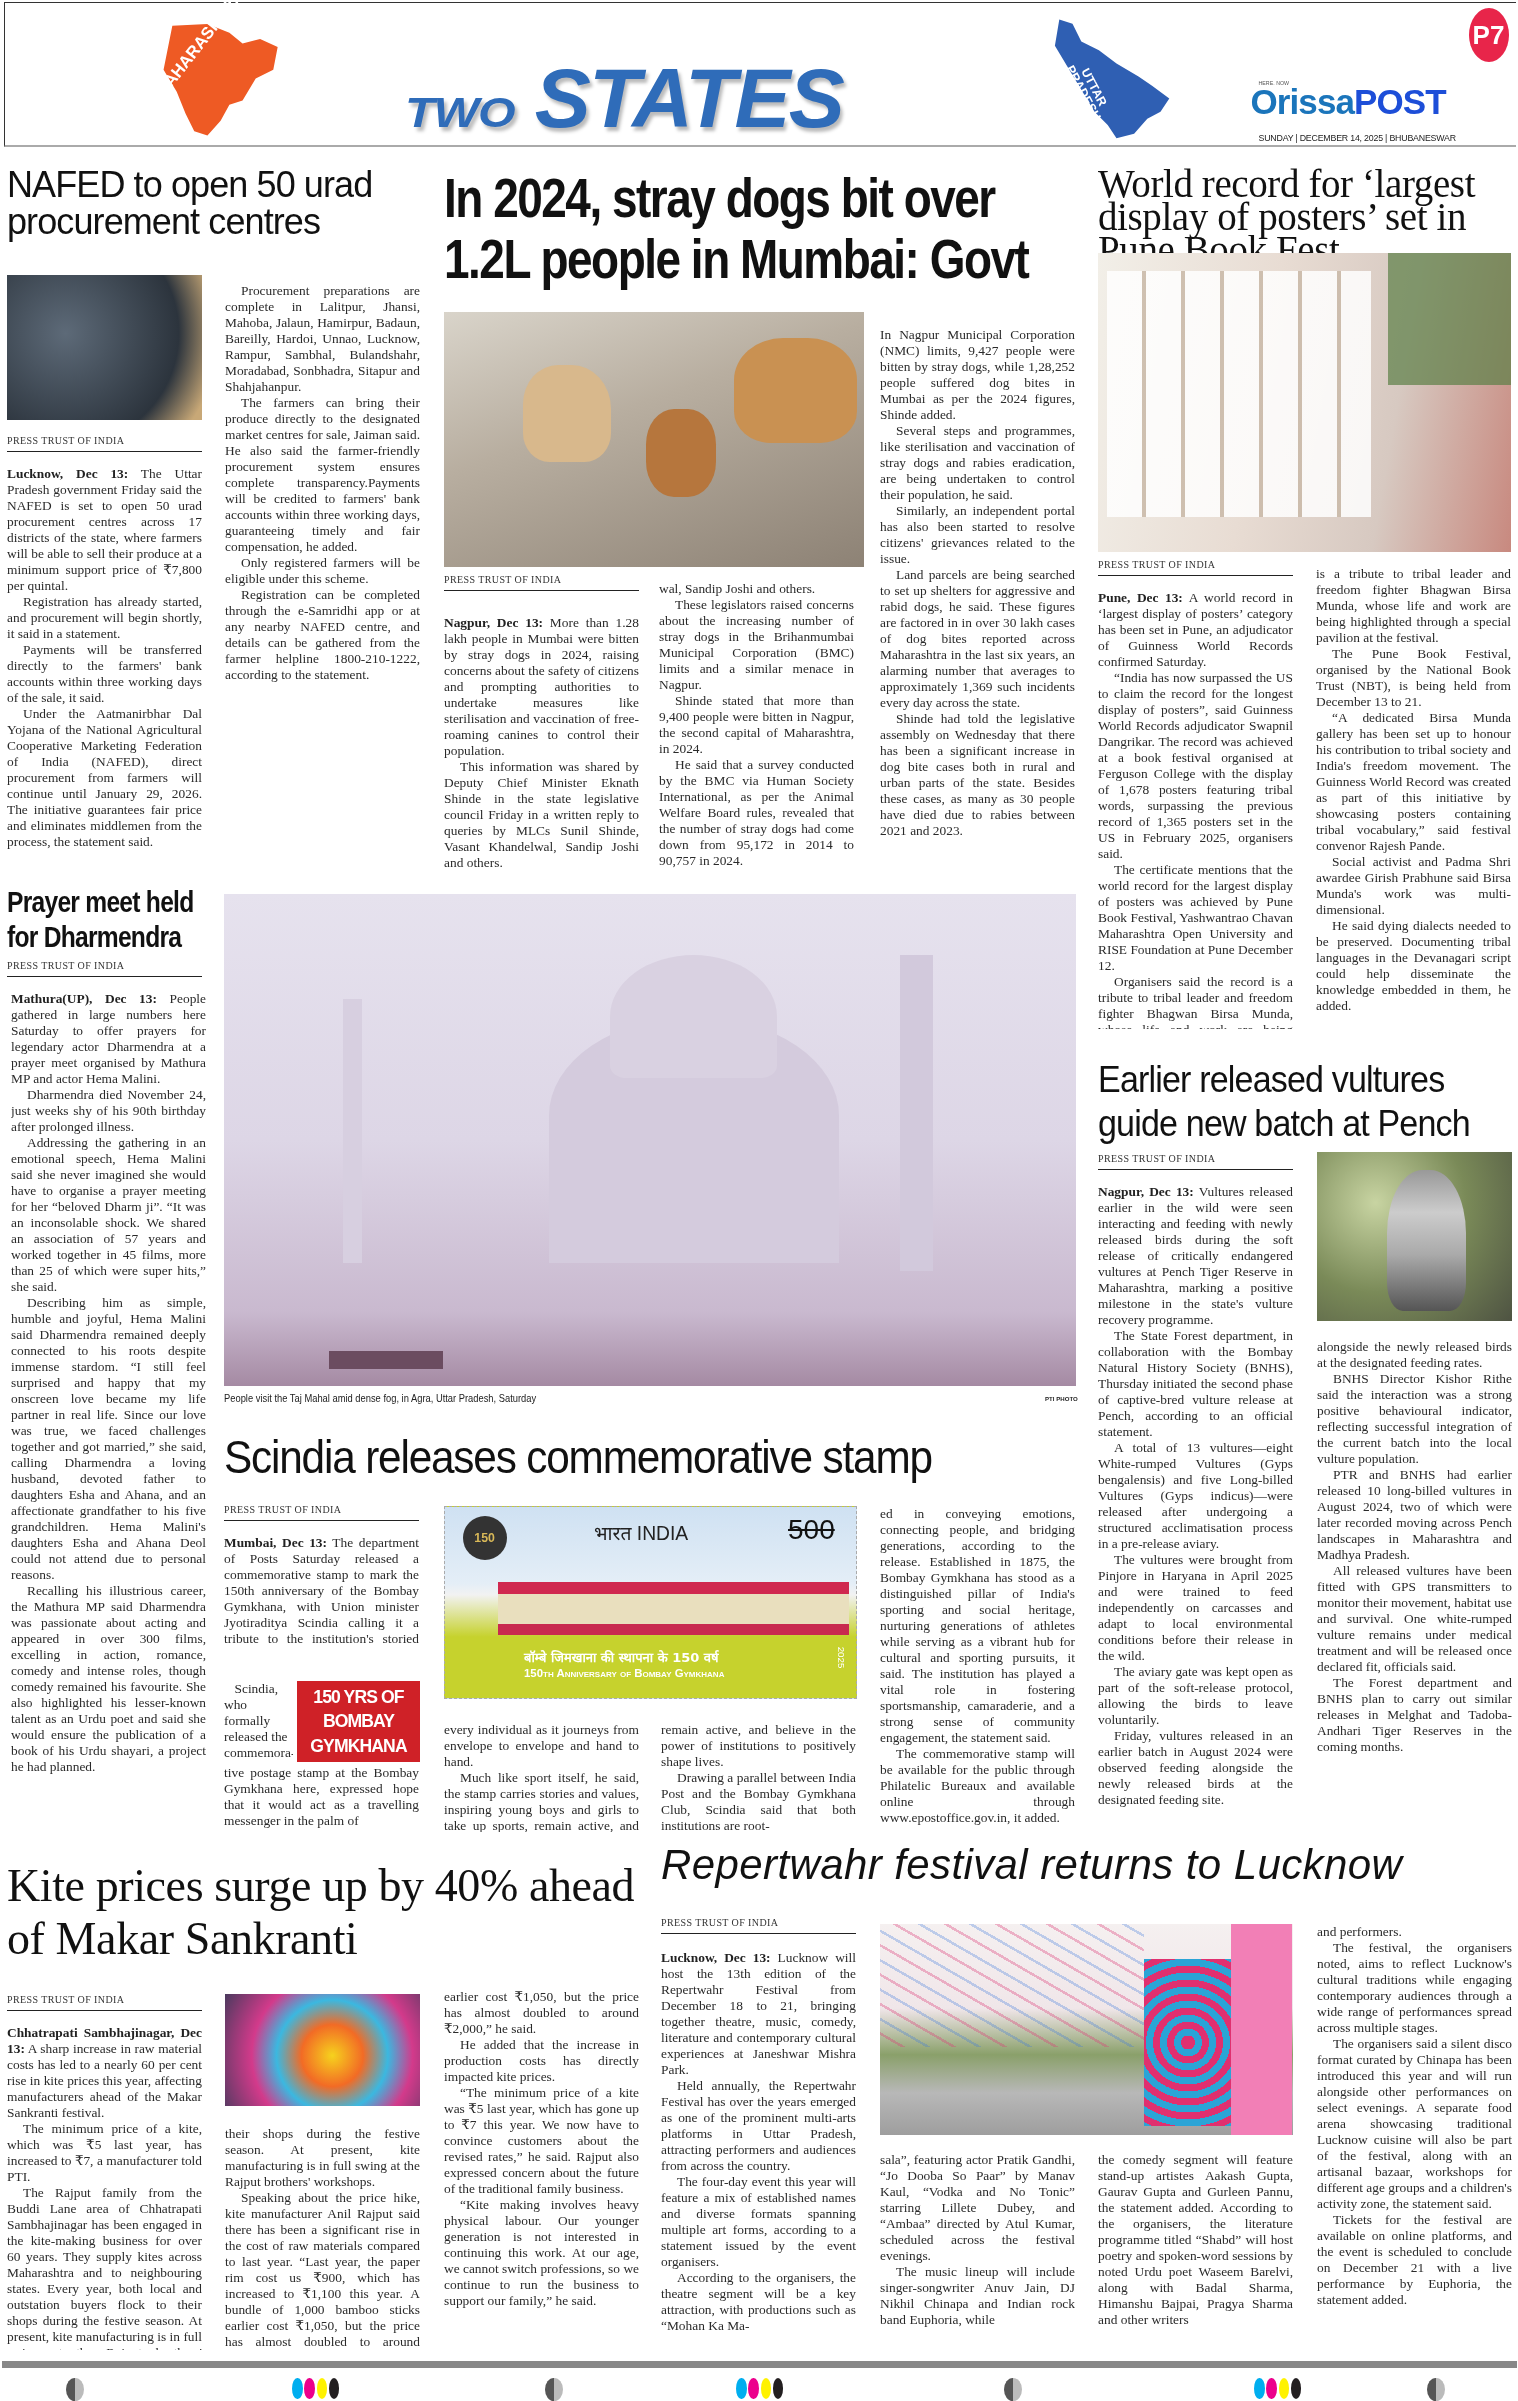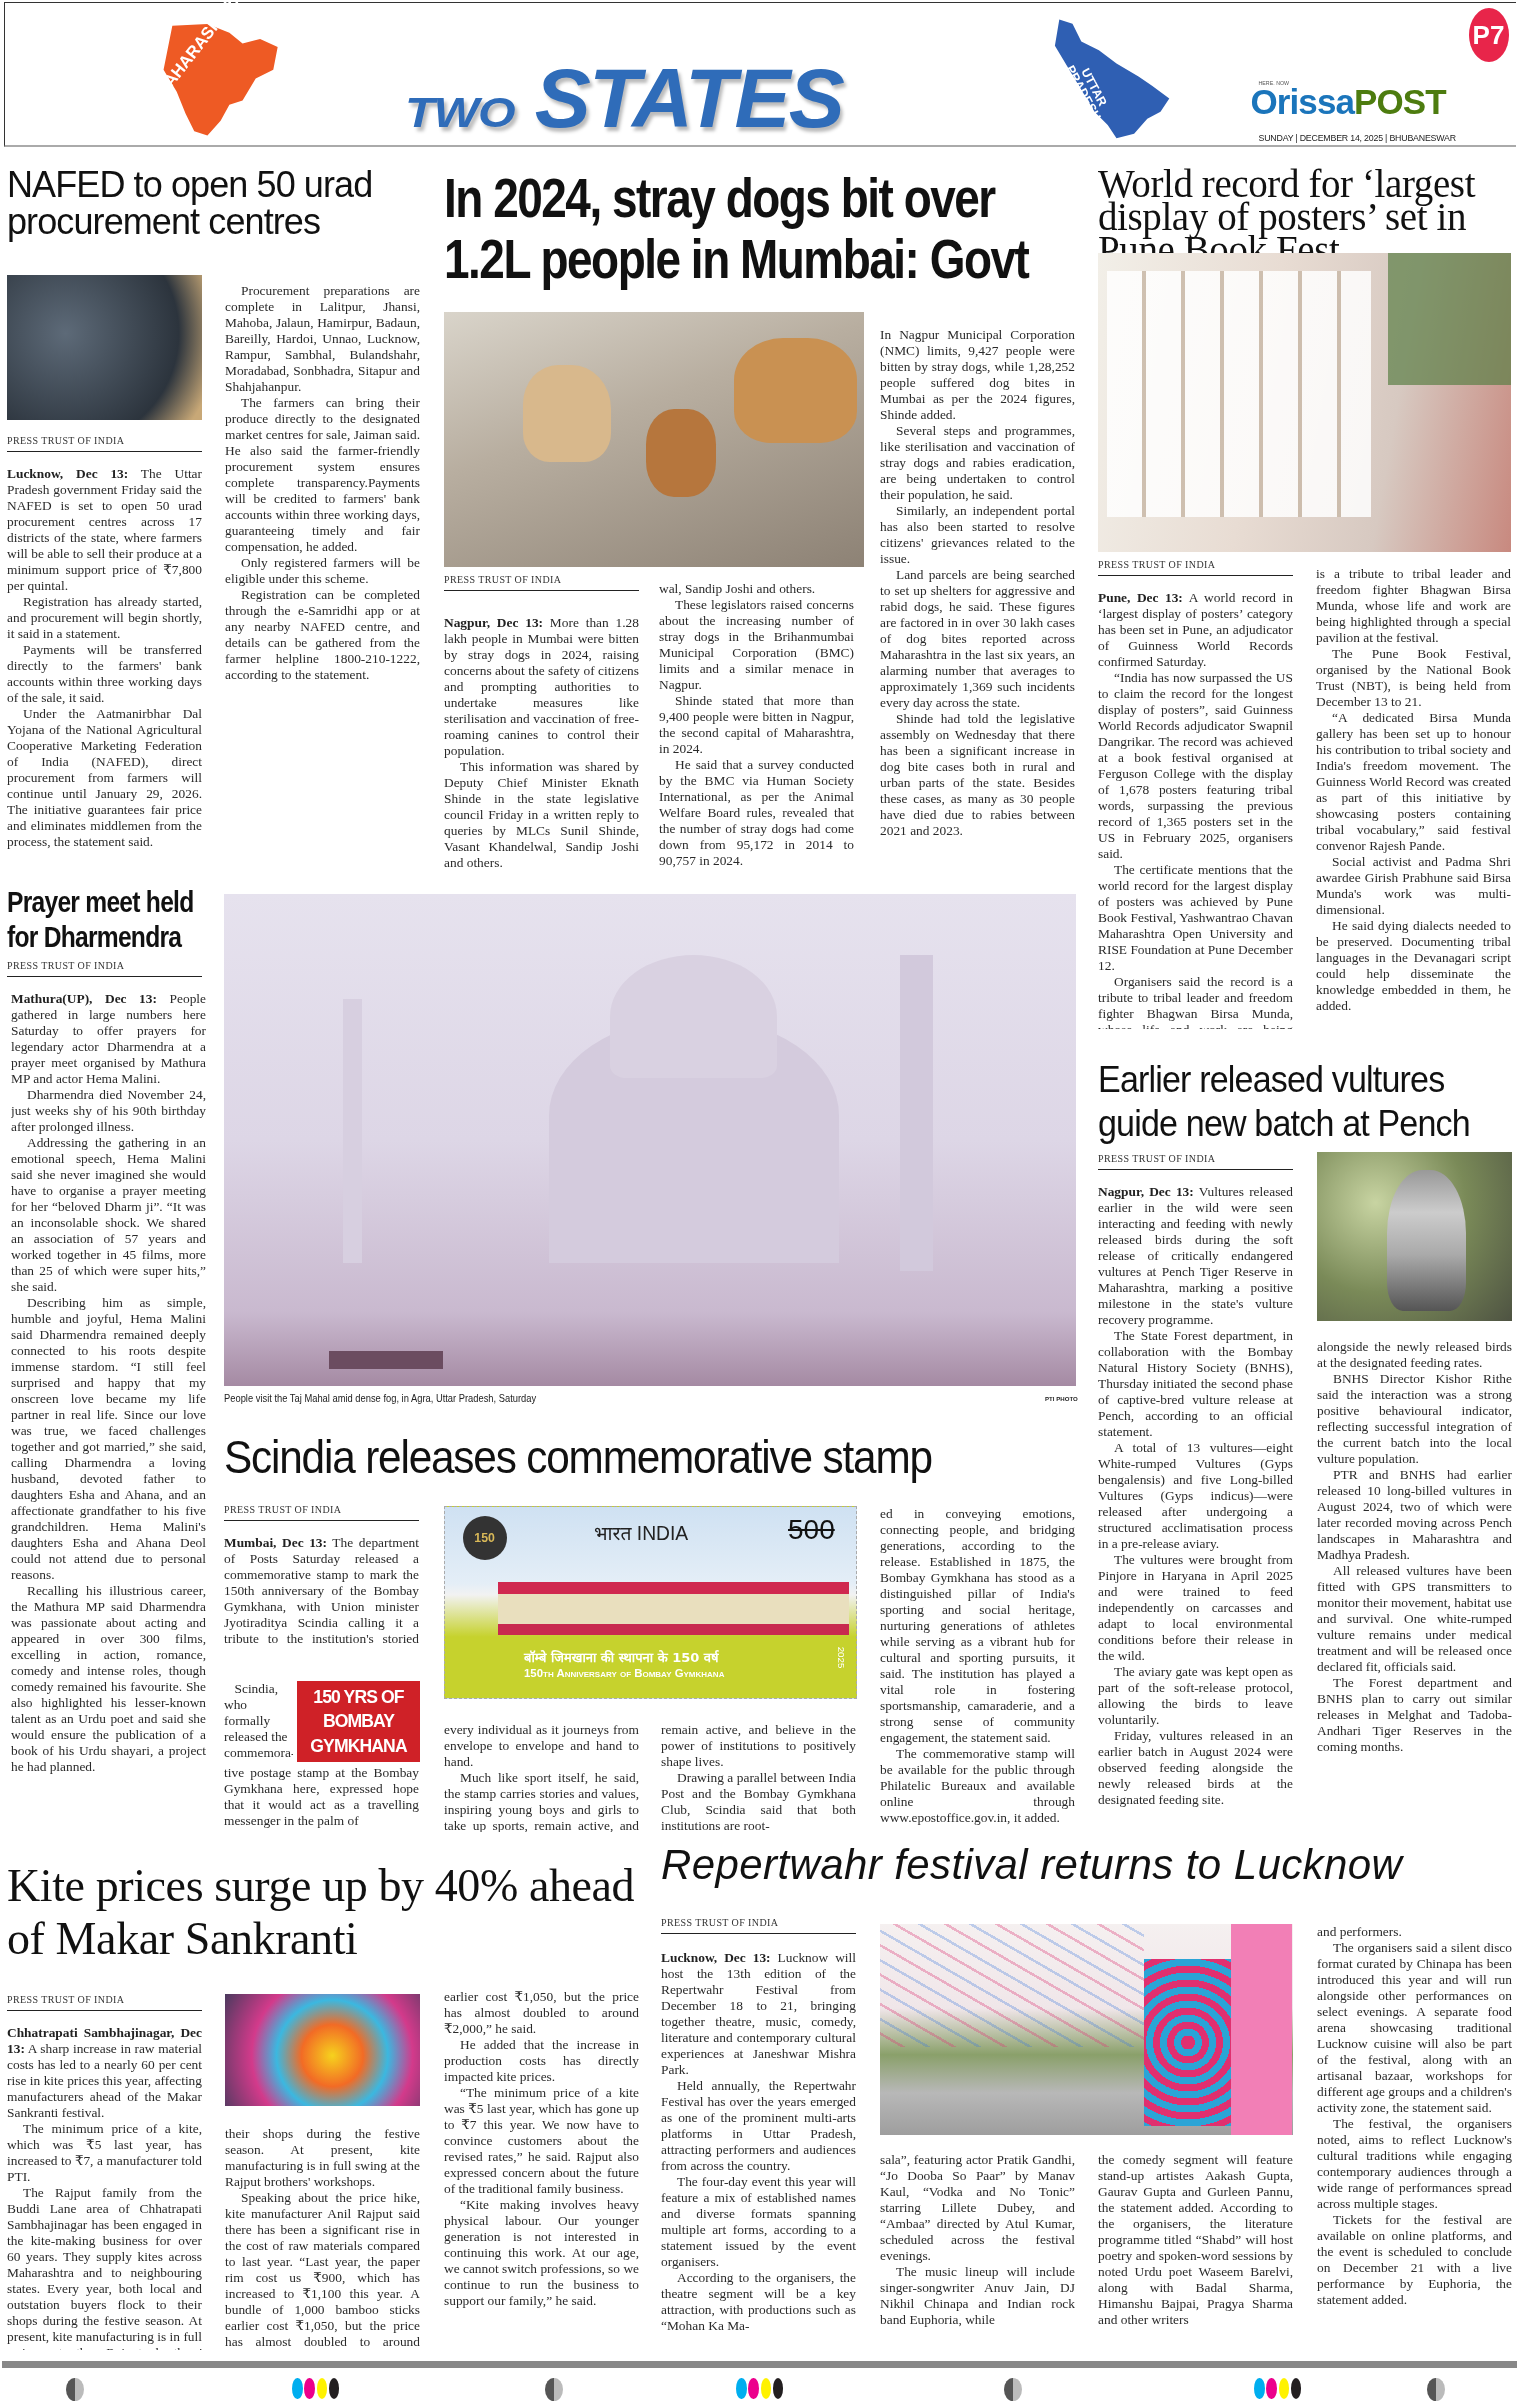--- a/index.html
+++ b/index.html
@@ -38,21 +38,21 @@
   </div>
 
   <svg class="abs" style="left:1041px;top:12.3px" width="141" height="132" viewBox="0 0 160 150">
     <path d="M15 5 L30 10 L40 30 L60 40 L80 55 L105 70 L120 80 L140 95 L130 110 L115 118 L100 135 L80 140 L70 125 L55 110 L40 85 L25 60 L10 35 Z" fill="#2f5fb3"></path>
   </svg>
   <div class="abs" style="left:1067px;top:44px;transform:rotate(62deg);transform-origin:left;color:#fff;font-family:'Liberation Sans',sans-serif;font-weight:bold;font-size:12.3px;line-height:12.3px;text-align:center;width:70px">UTTAR PRADESH</div>
 
   <div class="abs" style="left:1464px;top:5.3px;width:40px;height:54px;border-radius:50%;background:#e8254a;color:#fff;font-family:'Liberation Sans',sans-serif;font-weight:bold;font-size:26px;text-align:center;line-height:54px">P7</div>
   <div class="abs" style="left:1254px;top:77px;font-family:'Liberation Sans',sans-serif;font-size:5.3px;color:#555">HERE. NOW</div>
   <div class="abs" style="left:1246px;top:81px;font-family:'Liberation Sans',sans-serif;font-weight:bold;font-size:35px;letter-spacing:-0.9px;line-height:1">
-    <span style="color:#1b75bb">Orissa</span><span style="color:#4d7c0f">POST</span>
+    <span style="color:#1b75bb">Orissa</span><span style="color:#1d4ed8">POST</span>
   </div>
   <div class="abs" style="left:1254px;top:130px;font-family:'Liberation Sans',sans-serif;font-size:8.8px;color:#222;letter-spacing:-0.2px">SUNDAY | DECEMBER 14, 2025 | BHUBANESWAR</div>
 </header>
 
 <article>
   <div class="hl" style="left:7px;top:167px;width:422px;font-size:36px;letter-spacing:-0.9px">NAFED to open 50 urad procurement centres</div>
   <div class="ph" style="left:7px;top:275px;width:195px;height:145px;background:radial-gradient(circle at 30% 40%,#5d6a78,#2c343d 70%,#c8a877 95%)"></div>
   <div class="credit" style="left:7px;top:435px;width:195px">PRESS TRUST OF INDIA</div>
   <div class="col" style="left:7px;top:466px;width:195px;height:386px;overflow:hidden">
     <p class="first"><span class="dl">Lucknow, Dec 13:</span> <span>The Uttar Pradesh government Friday said the NAFED is set to open 50 urad procurement centres across 17 districts of the state, where farmers will be able to sell their produce at a minimum support price of ₹7,800 per quintal.</span></p>
@@ -244,22 +244,22 @@
   </div>
   <div class="col" style="left:880px;top:2152px;width:195px;height:198px;overflow:hidden">
     <p class="first">sala”, featuring actor Pratik Gandhi, “Jo Dooba So Paar” by Manav Kaul, “Vodka and No Tonic” starring Lillete Dubey, and “Ambaa” directed by Atul Kumar, scheduled across the festival evenings.</p>
     <p>The music lineup will include singer-songwriter Anuv Jain, DJ Nikhil Chinapa and Indian rock band Euphoria, while</p>
   </div>
   <div class="col" style="left:1098px;top:2152px;width:195px;height:198px;overflow:hidden">
     <p class="first">the comedy segment will feature stand-up artistes Aakash Gupta, Gaurav Gupta and Gurleen Pannu, the statement added. According to the organisers, the literature programme titled “Shabd” will host poetry and spoken-word sessions by noted Urdu poet Waseem Barelvi, along with Badal Sharma, Himanshu Bajpai, Pragya Sharma and other writers</p>
   </div>
   <div class="col" style="left:1317px;top:1924px;width:195px;height:426px;overflow:hidden">
     <p class="first">and performers.</p>
+    <p>The festival, the organisers noted, aims to reflect Lucknow's cultural traditions while engaging contemporary audiences through a wide range of performances spread across multiple stages.</p>
     <p>The organisers said a silent disco format curated by Chinapa has been introduced this year and will run alongside other performances on select evenings. A separate food arena showcasing traditional Lucknow cuisine will also be part of the festival, along with an artisanal bazaar, workshops for different age groups and a children's activity zone, the statement said.</p>
-    <p>The festival, the organisers noted, aims to reflect Lucknow's cultural traditions while engaging contemporary audiences through a wide range of performances spread across multiple stages.</p>
     <p>Tickets for the festival are available on online platforms, and the event is scheduled to conclude on December 21 with a live performance by Euphoria, the statement added.</p>
   </div>
 </article>
 
 <div class="footer-bar"></div>
 <div class="half" style="left:66px"></div>
 <div class="reg" style="left:292px">
     <span style="background:#00aeef"></span>
     <span style="background:#ec008c"></span>
     <span style="background:#fff200"></span>

